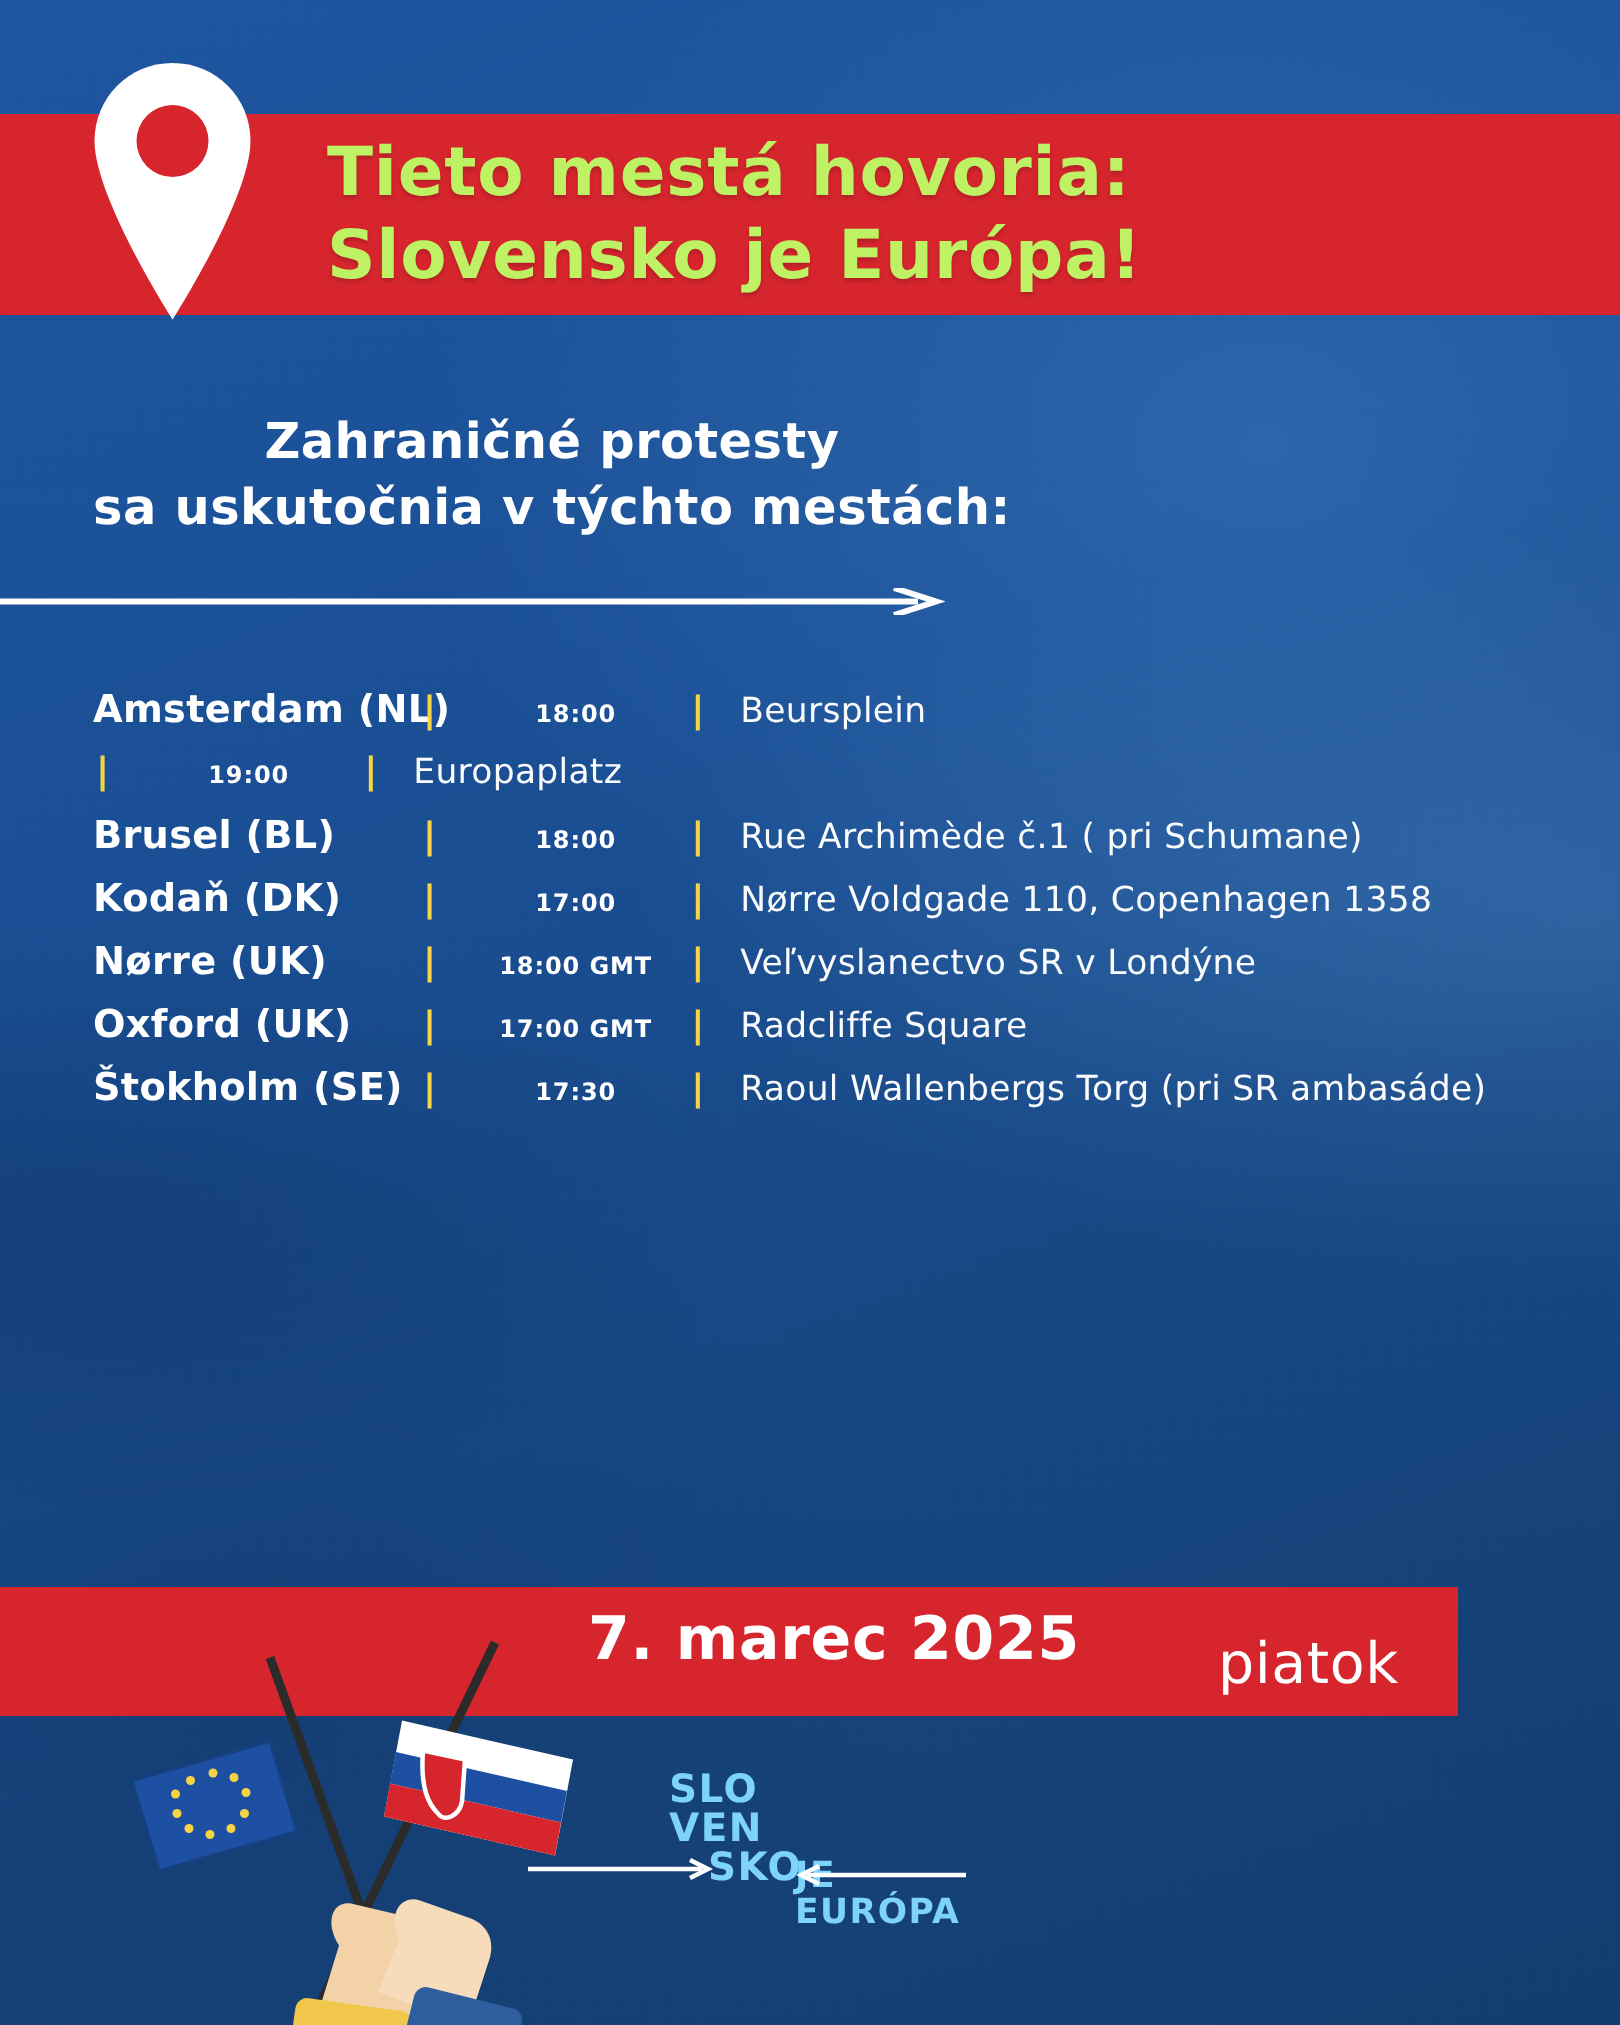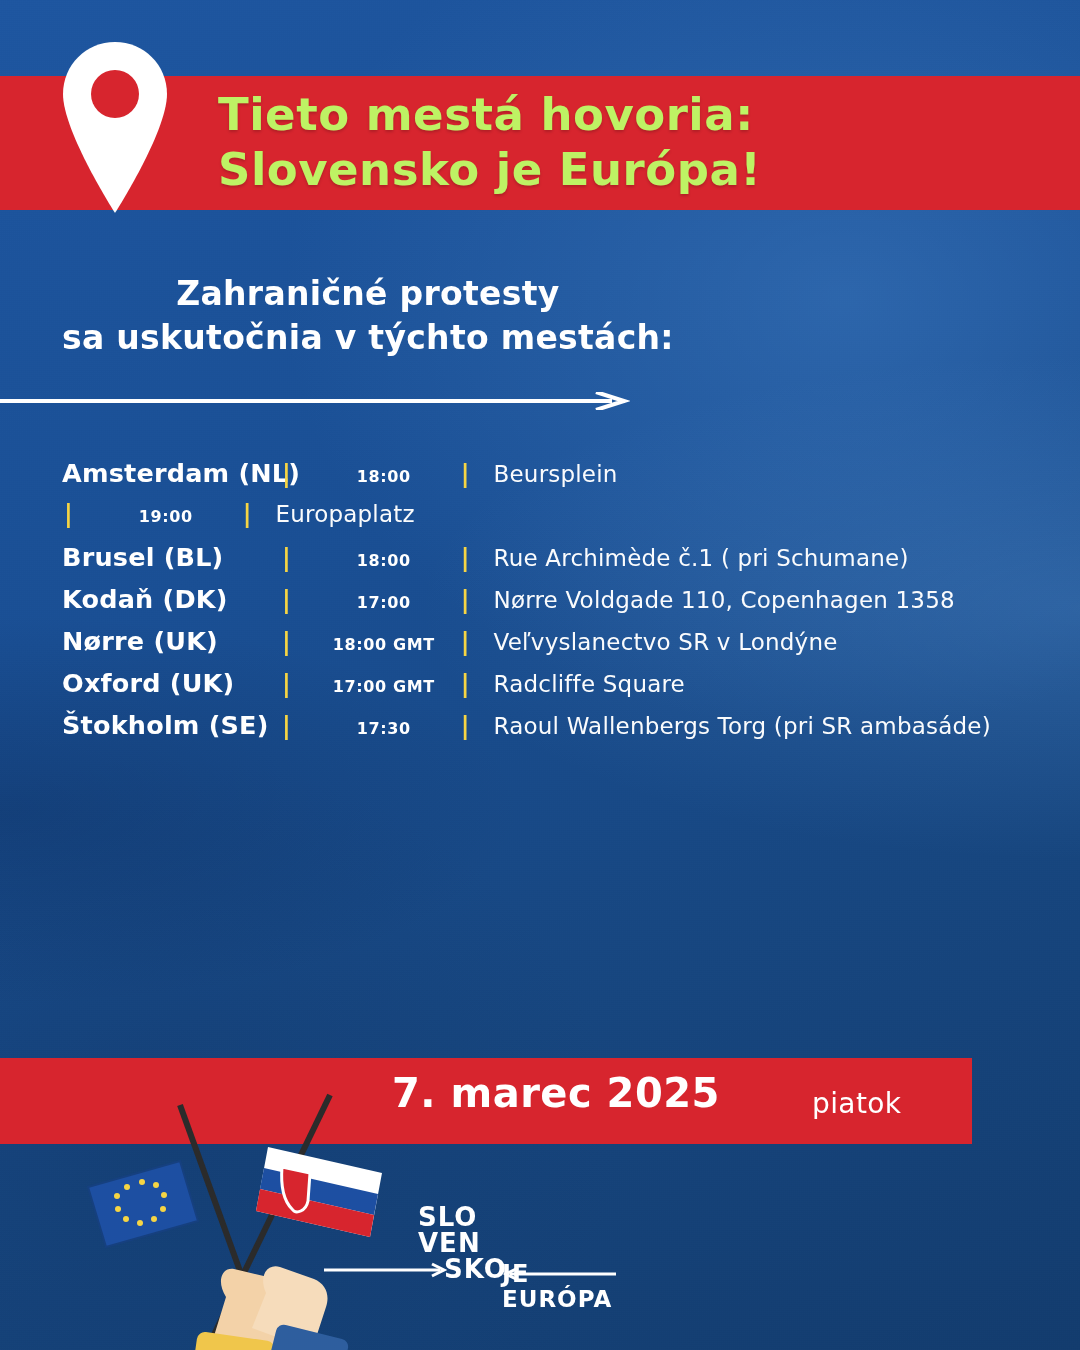--- a/index.html
+++ b/index.html
@@ -113,28 +113,27 @@
   .date-band {
     position:absolute; left:0; top:1058px; width:972px; height:86px;
     background:#d7252e;
   }
   .date-main {
     position:absolute; left:392px; top:1070px;
     color:#ffffff; font-weight:bold; font-size:40px; letter-spacing:.5px;
   }
   .date-day {
     position:absolute; left:812px; top:1087px;
-    color:#ffffff; font-size:28px; letter-spacing:.4px;
+    color:#ffffff; font-size:38px; letter-spacing:.4px;
   }
 
   
   .logo {
-    position:absolute; left:404px; top:1178px; width:300px; height:130px;
-    color:#ffffff;
-    margin-top:24px;
+    position:absolute; left:432px; top:1178px; width:300px; height:130px;
+    color:#7dd3fc;
   }
   .logo .l1, .logo .l2, .logo .l3, .logo .l4 {
     position:absolute; font-weight:bold; letter-spacing:1px;
   }
   .logo .l1 { left:14px; top:0px;  font-size:26px; }
   .logo .l2 { left:14px; top:26px; font-size:26px; }
   .logo .l3 { left:40px; top:52px; font-size:26px; }
   .logo .l4 { left:98px; top:58px; font-size:24px; }
   .logo .l5 { position:absolute; left:98px; top:84px; font-size:23px; font-weight:bold; letter-spacing:1px;text-align:right; }
 

